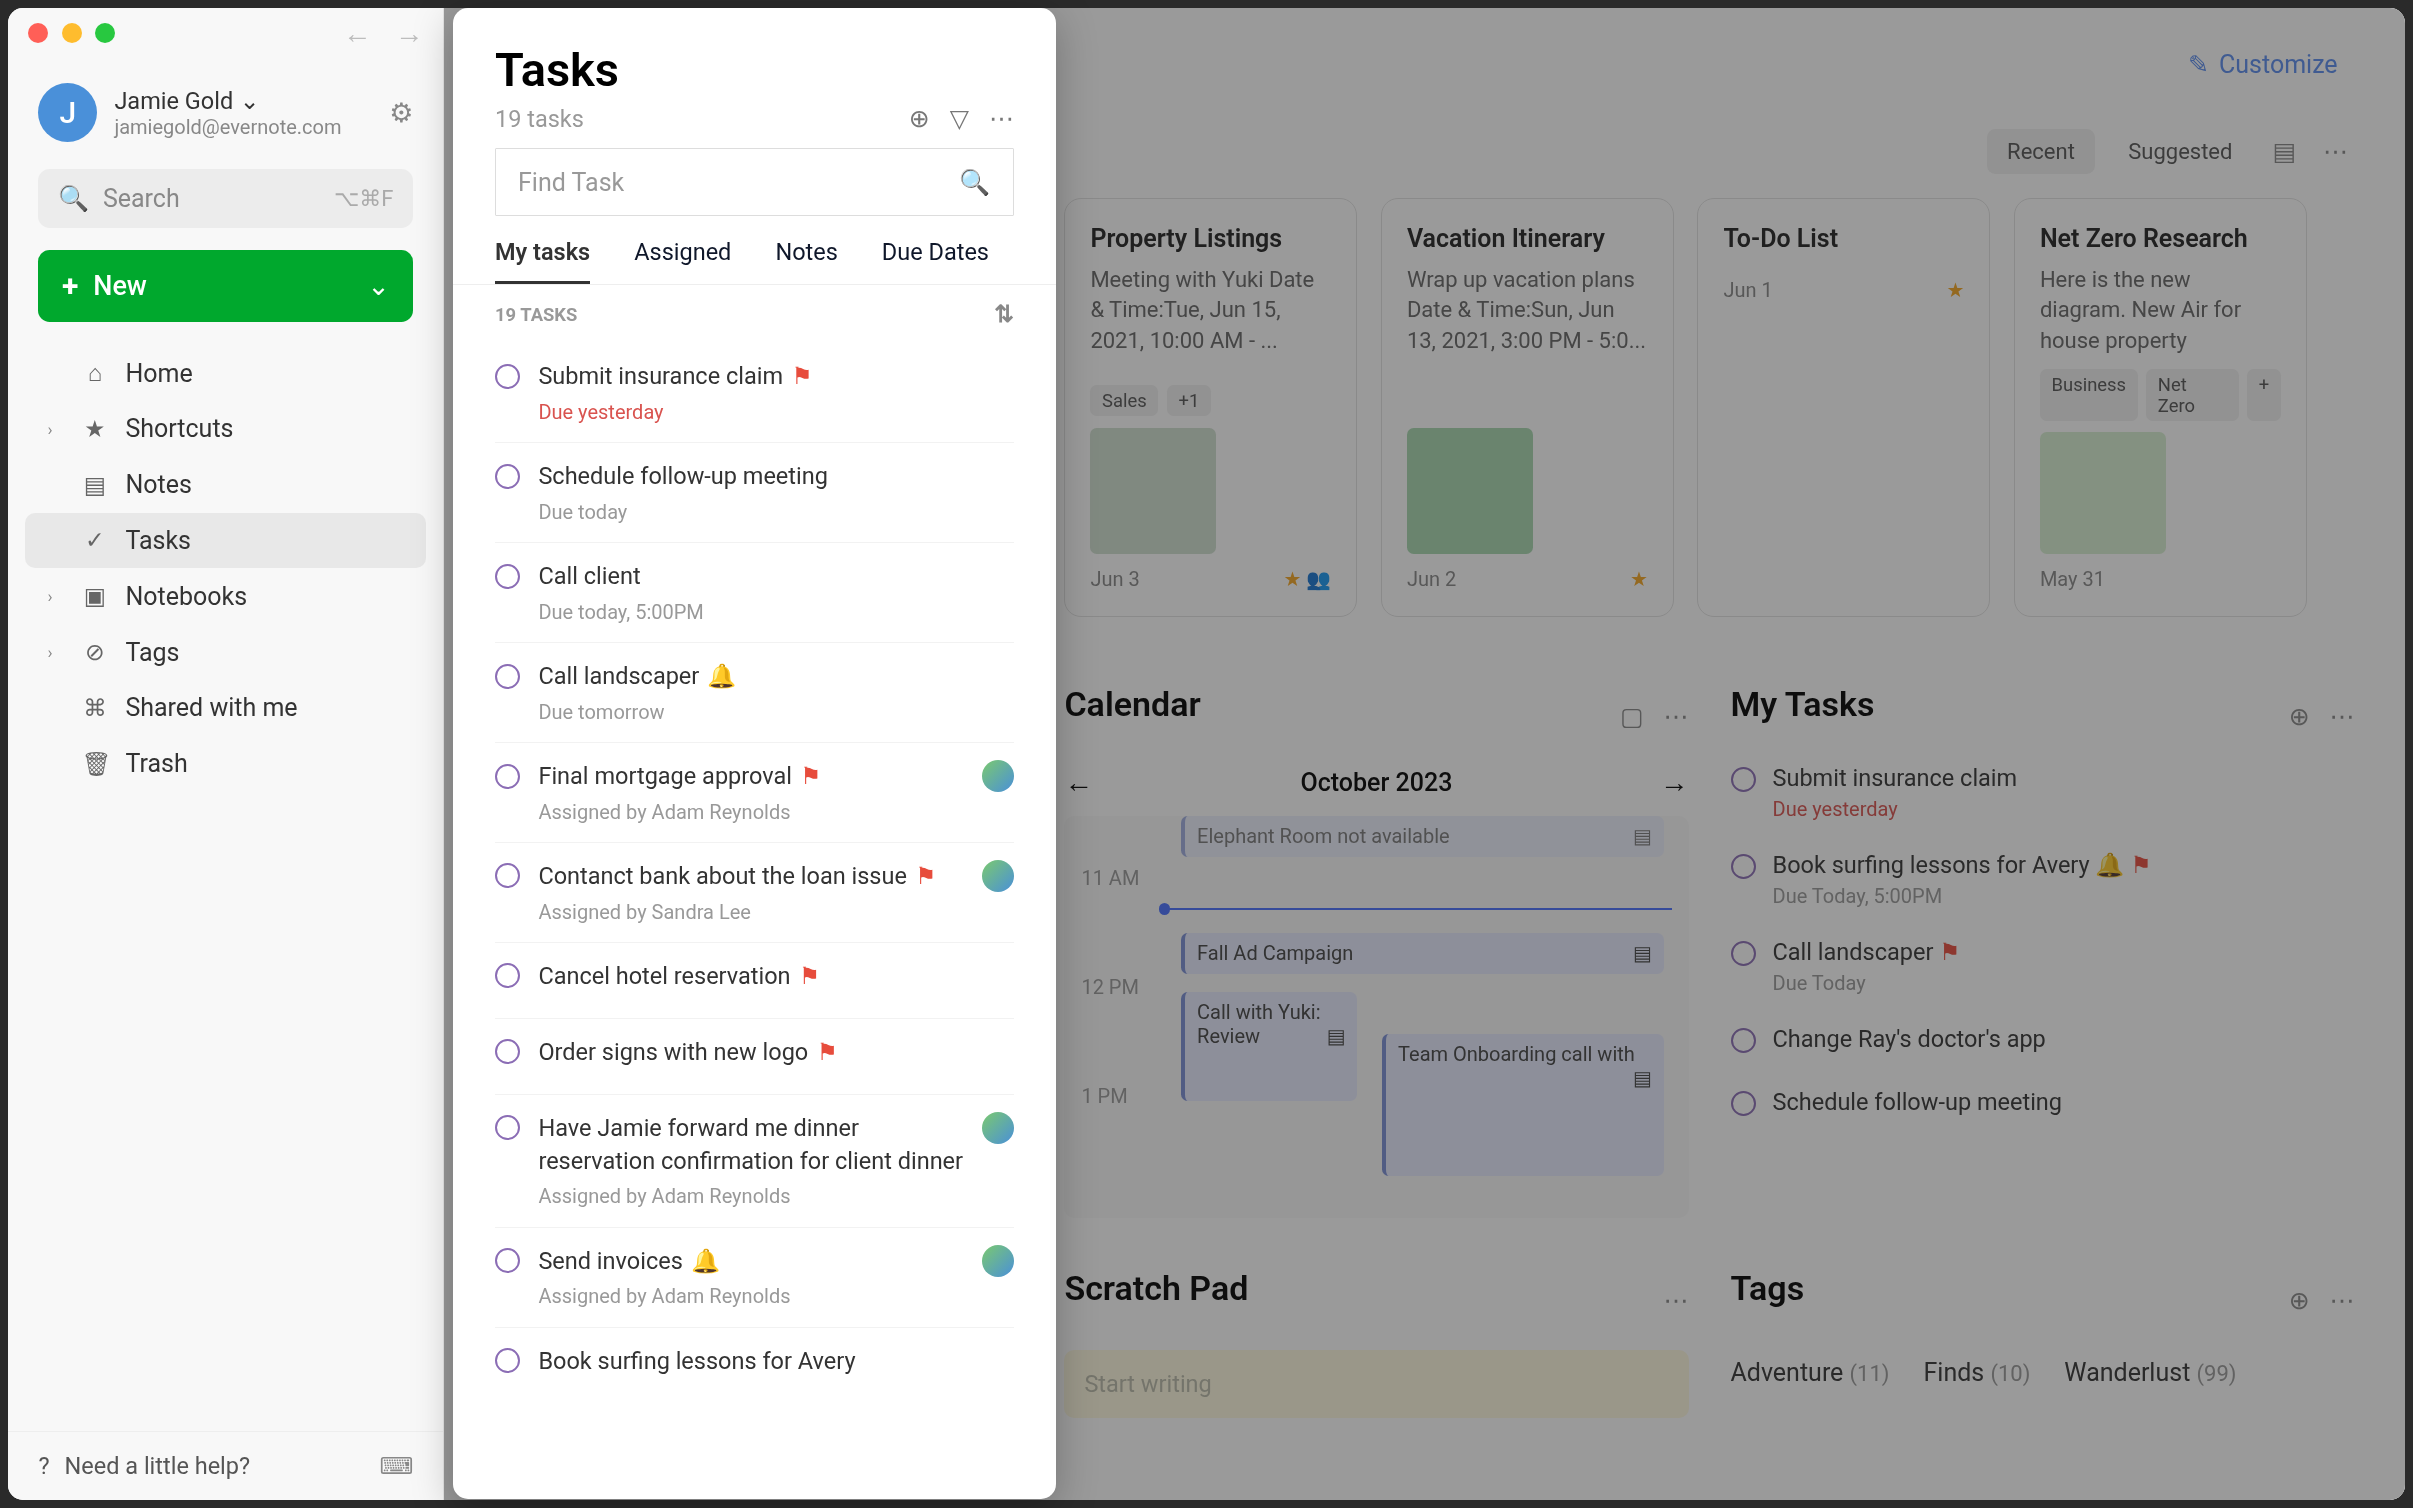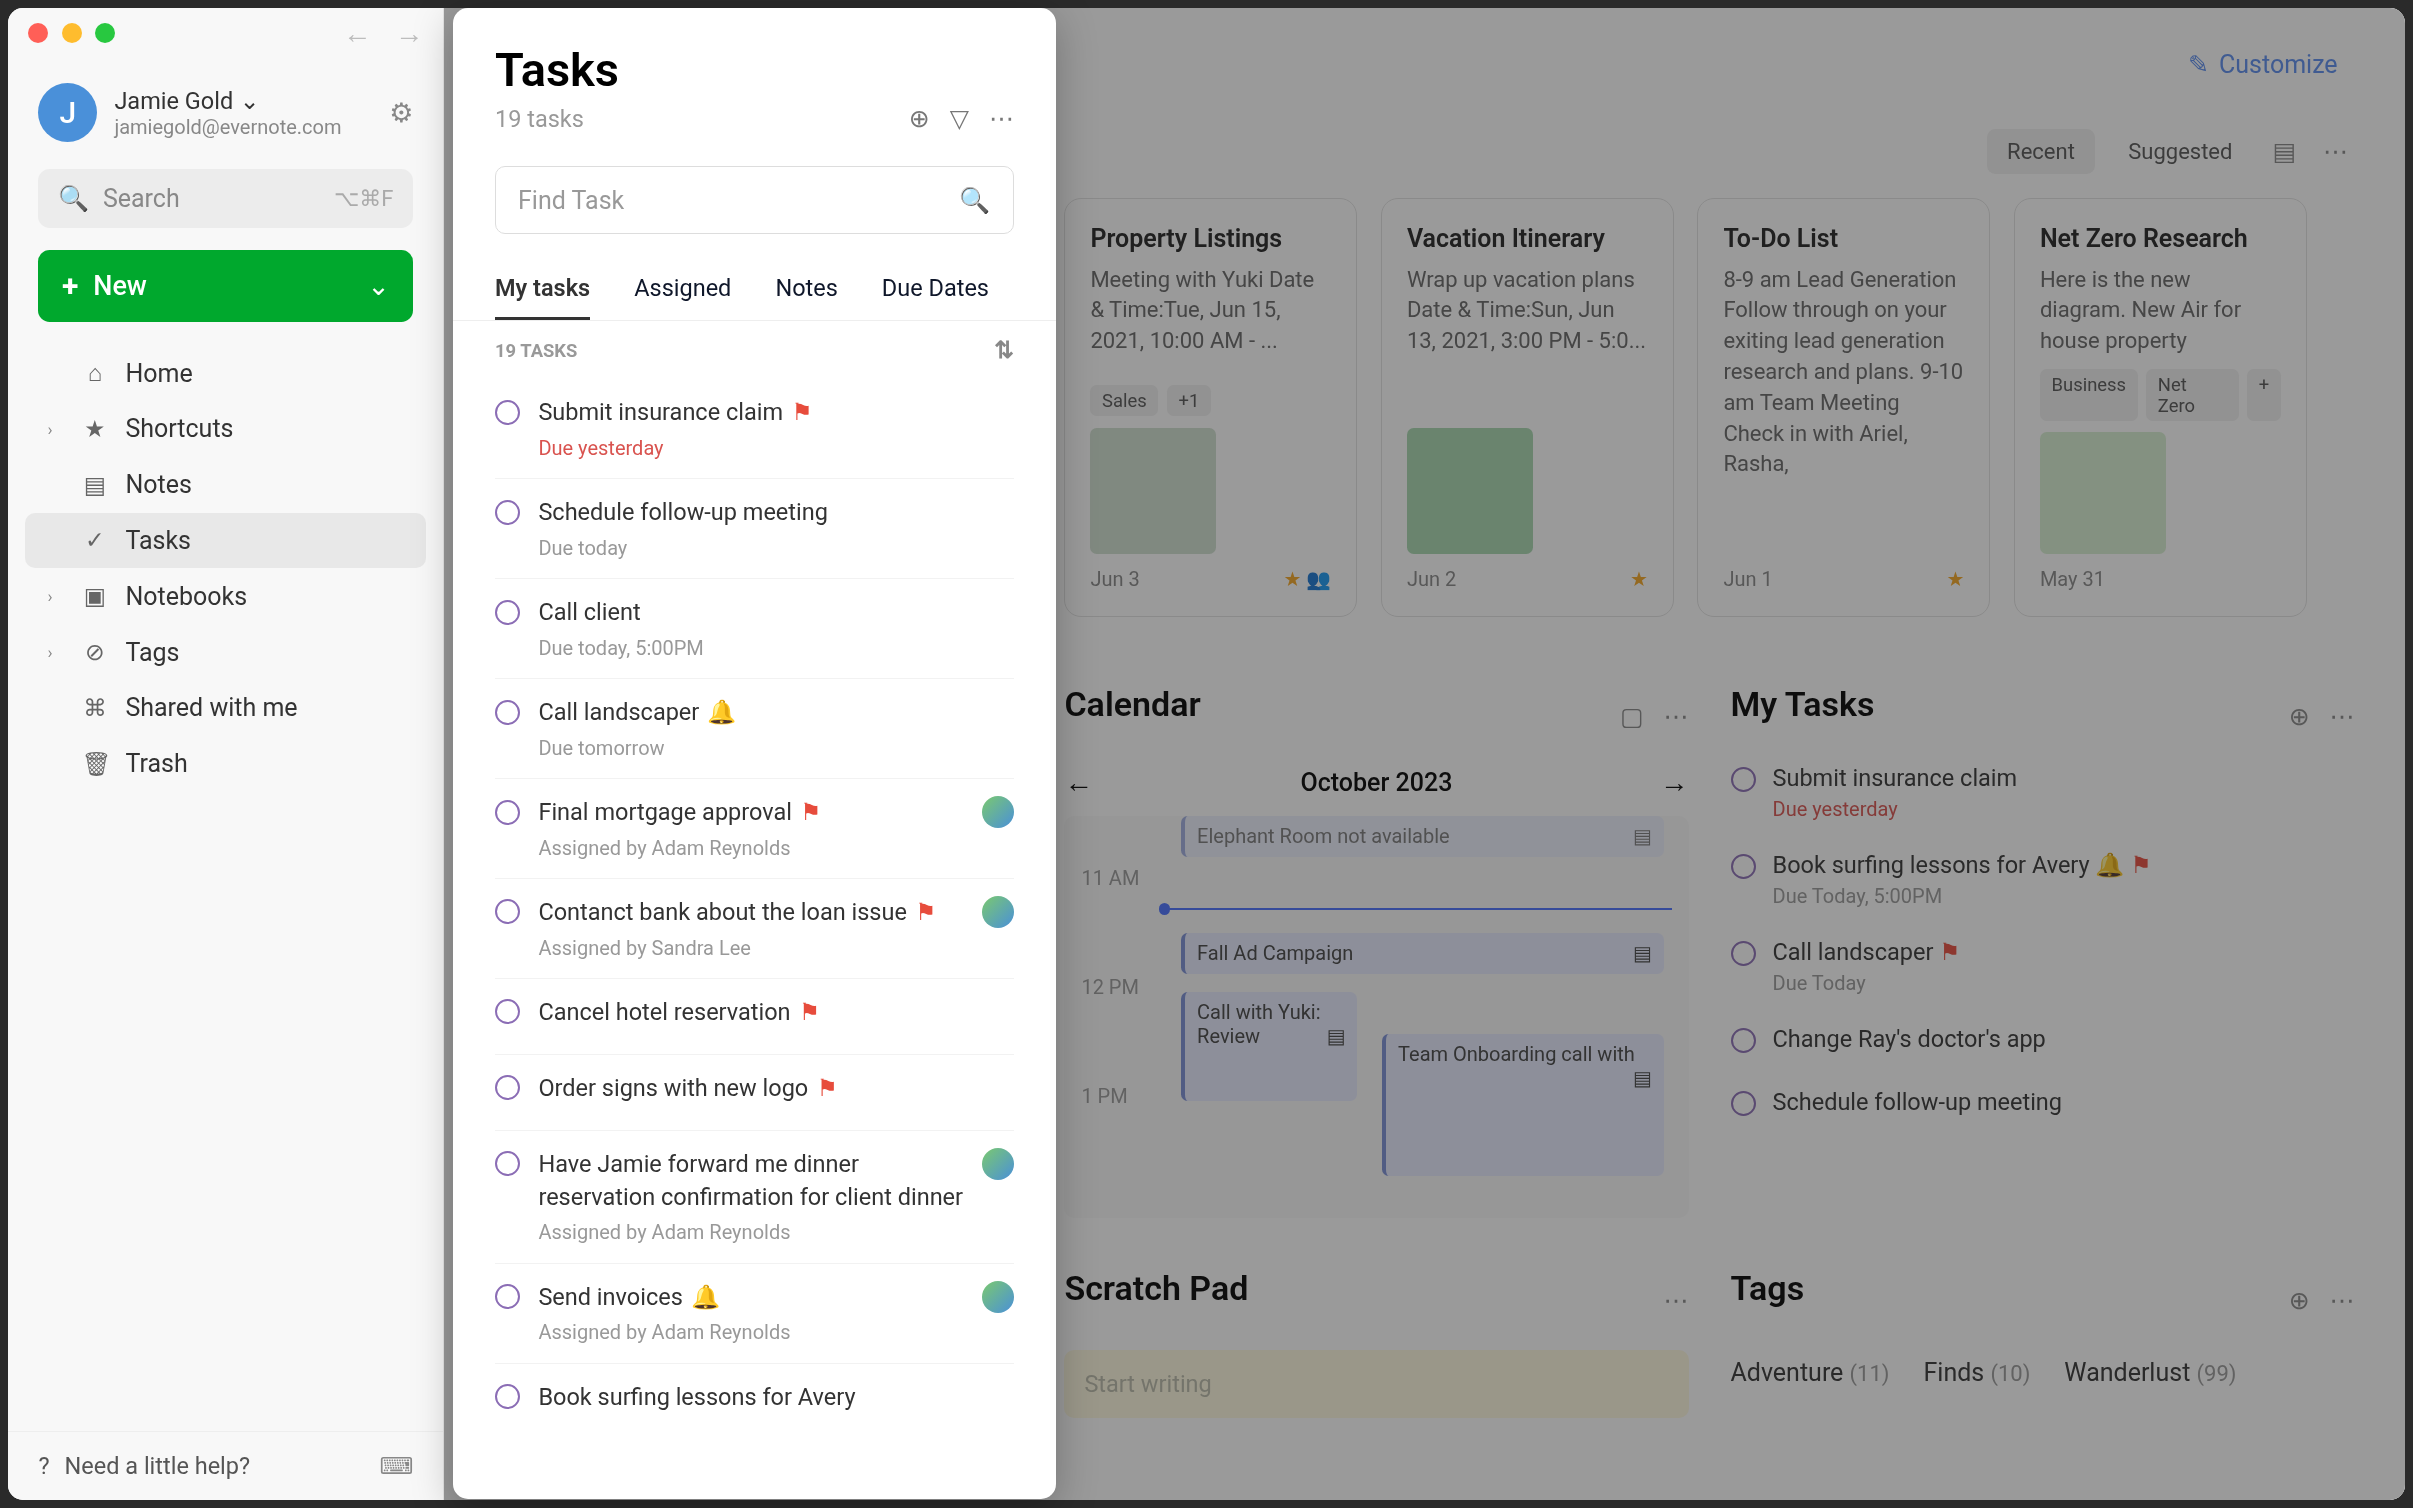--- a/index.html
+++ b/index.html
@@ -91,21 +91,21 @@
 .tags-row-bottom { display: flex; gap: 34px; font-size: 25px; color: #333; text-align: center; }
 .tag-count { color: #999; font-size: 22px; }
 
 
 .popover { position: absolute; left: 453px; top: 8.4px; width: 603px; height: calc(100% - 17px); background: #fff; border-radius: 15px; box-shadow: 0 10px 40px rgba(0,0,0,0.25); z-index: 20; display: flex; flex-direction: column; overflow: hidden; }
 .popover-head { padding: 34px 42px 8.4px; }
 .popover h1 { font-size: 47px; font-weight: 600; margin-bottom: 6.7px; }
 .pop-sub { display: flex; align-items: center; font-size: 23.5px; color: #999; }
 .pop-sub .actions { margin-left: auto; display: flex; gap: 20px; color: #777; font-size: 25px; }
 
-.find-box { margin: 25px 42px; border: 0.8px solid #ddd; border-radius: 10px; padding: 18.4px 22px; display: flex; align-items: center; font-size: 25px; color: #999; }
+.find-box { margin: 7px 42px; border: 0.8px solid #ddd; border-radius: 1px; padding: 18.4px 22px; display: flex; align-items: center; font-size: 25px; color: #999; }
 .find-box .mag { margin-left: auto; color: #666; }
 
 .tabs { display: flex; padding: 0 42px; border-bottom: 0.8px solid #eee; gap: 44px; }
 .tab { padding: 15px 0; font-size: 23.5px; color: #0f172a; border-bottom: 3.4px solid transparent; }
 .tab.active { color: #333; font-weight: 600; border-bottom-color: #333; }
 
 .section-head { padding: 15px 42px; font-size: 18.4px; font-weight: 700; color: #999; text-transform: uppercase; display: flex; align-items: center; }
 .section-head .sort-icon { margin-left: auto; color: #888; font-size: 23.5px; }
 
 .pop-tasks { flex: 1; overflow-y: auto; padding: 0 42px 25px; }
@@ -245,21 +245,20 @@
           <h3>Vacation Itinerary</h3>
           <p>Wrap up vacation plans Date &amp; Time:Sun, Jun 13, 2021, 3:00 PM - 5:0...</p>
           <div class="thumb" style="background:#a8d8b0;"></div>
           <div class="footer">
               <span>Jun 2</span>
               <span style="color:#f5a623;">★</span>
             </div>
         </div>
         <div class="card">
           <h3>To-Do List</h3>
-          <p>8-9 am Lead Generation Follow through on your exiting lead generation research and plans. 9-10 am Team Meeting Check in with Ariel, Rasha,</p>
           <div class="footer">
               <span>Jun 1</span>
               <span style="color:#f5a623;">★</span>
             </div>
         </div>
         <div class="card">
           <h3>Net Zero Research</h3>
           <p>Here is the new diagram. New Air for house property</p>
           <div class="tags-row">
               <span class="tag-chip">Business</span>

